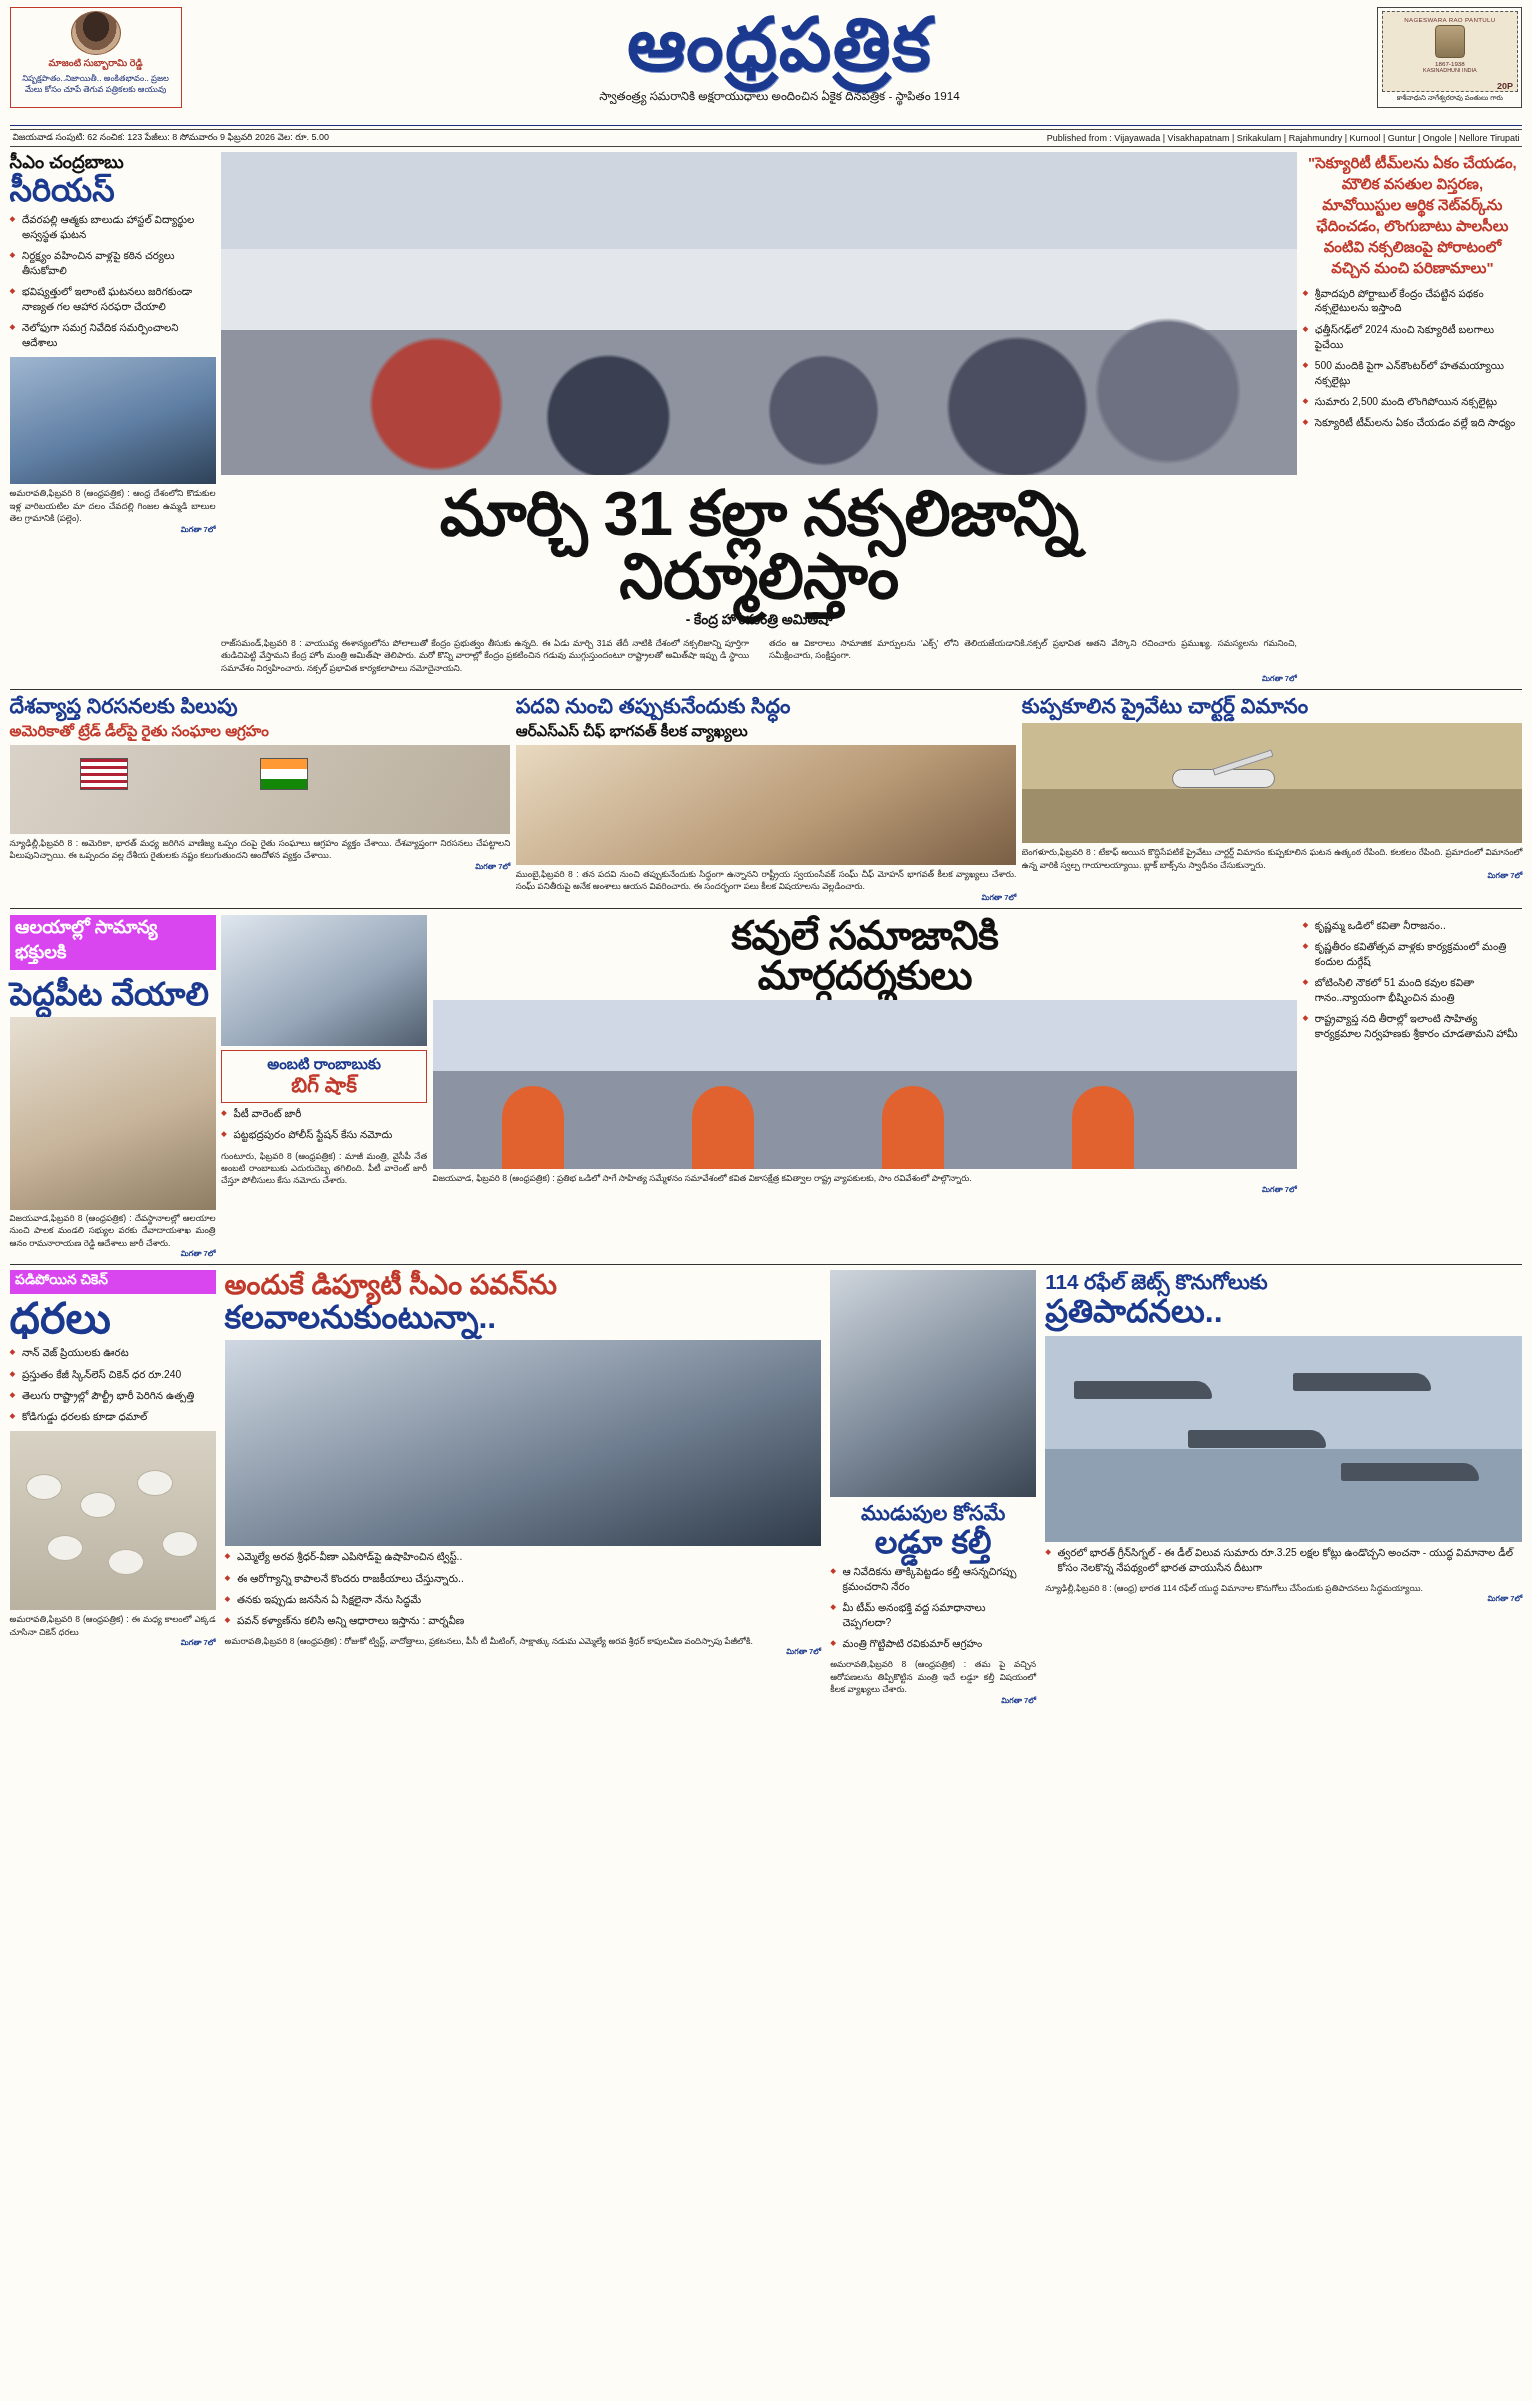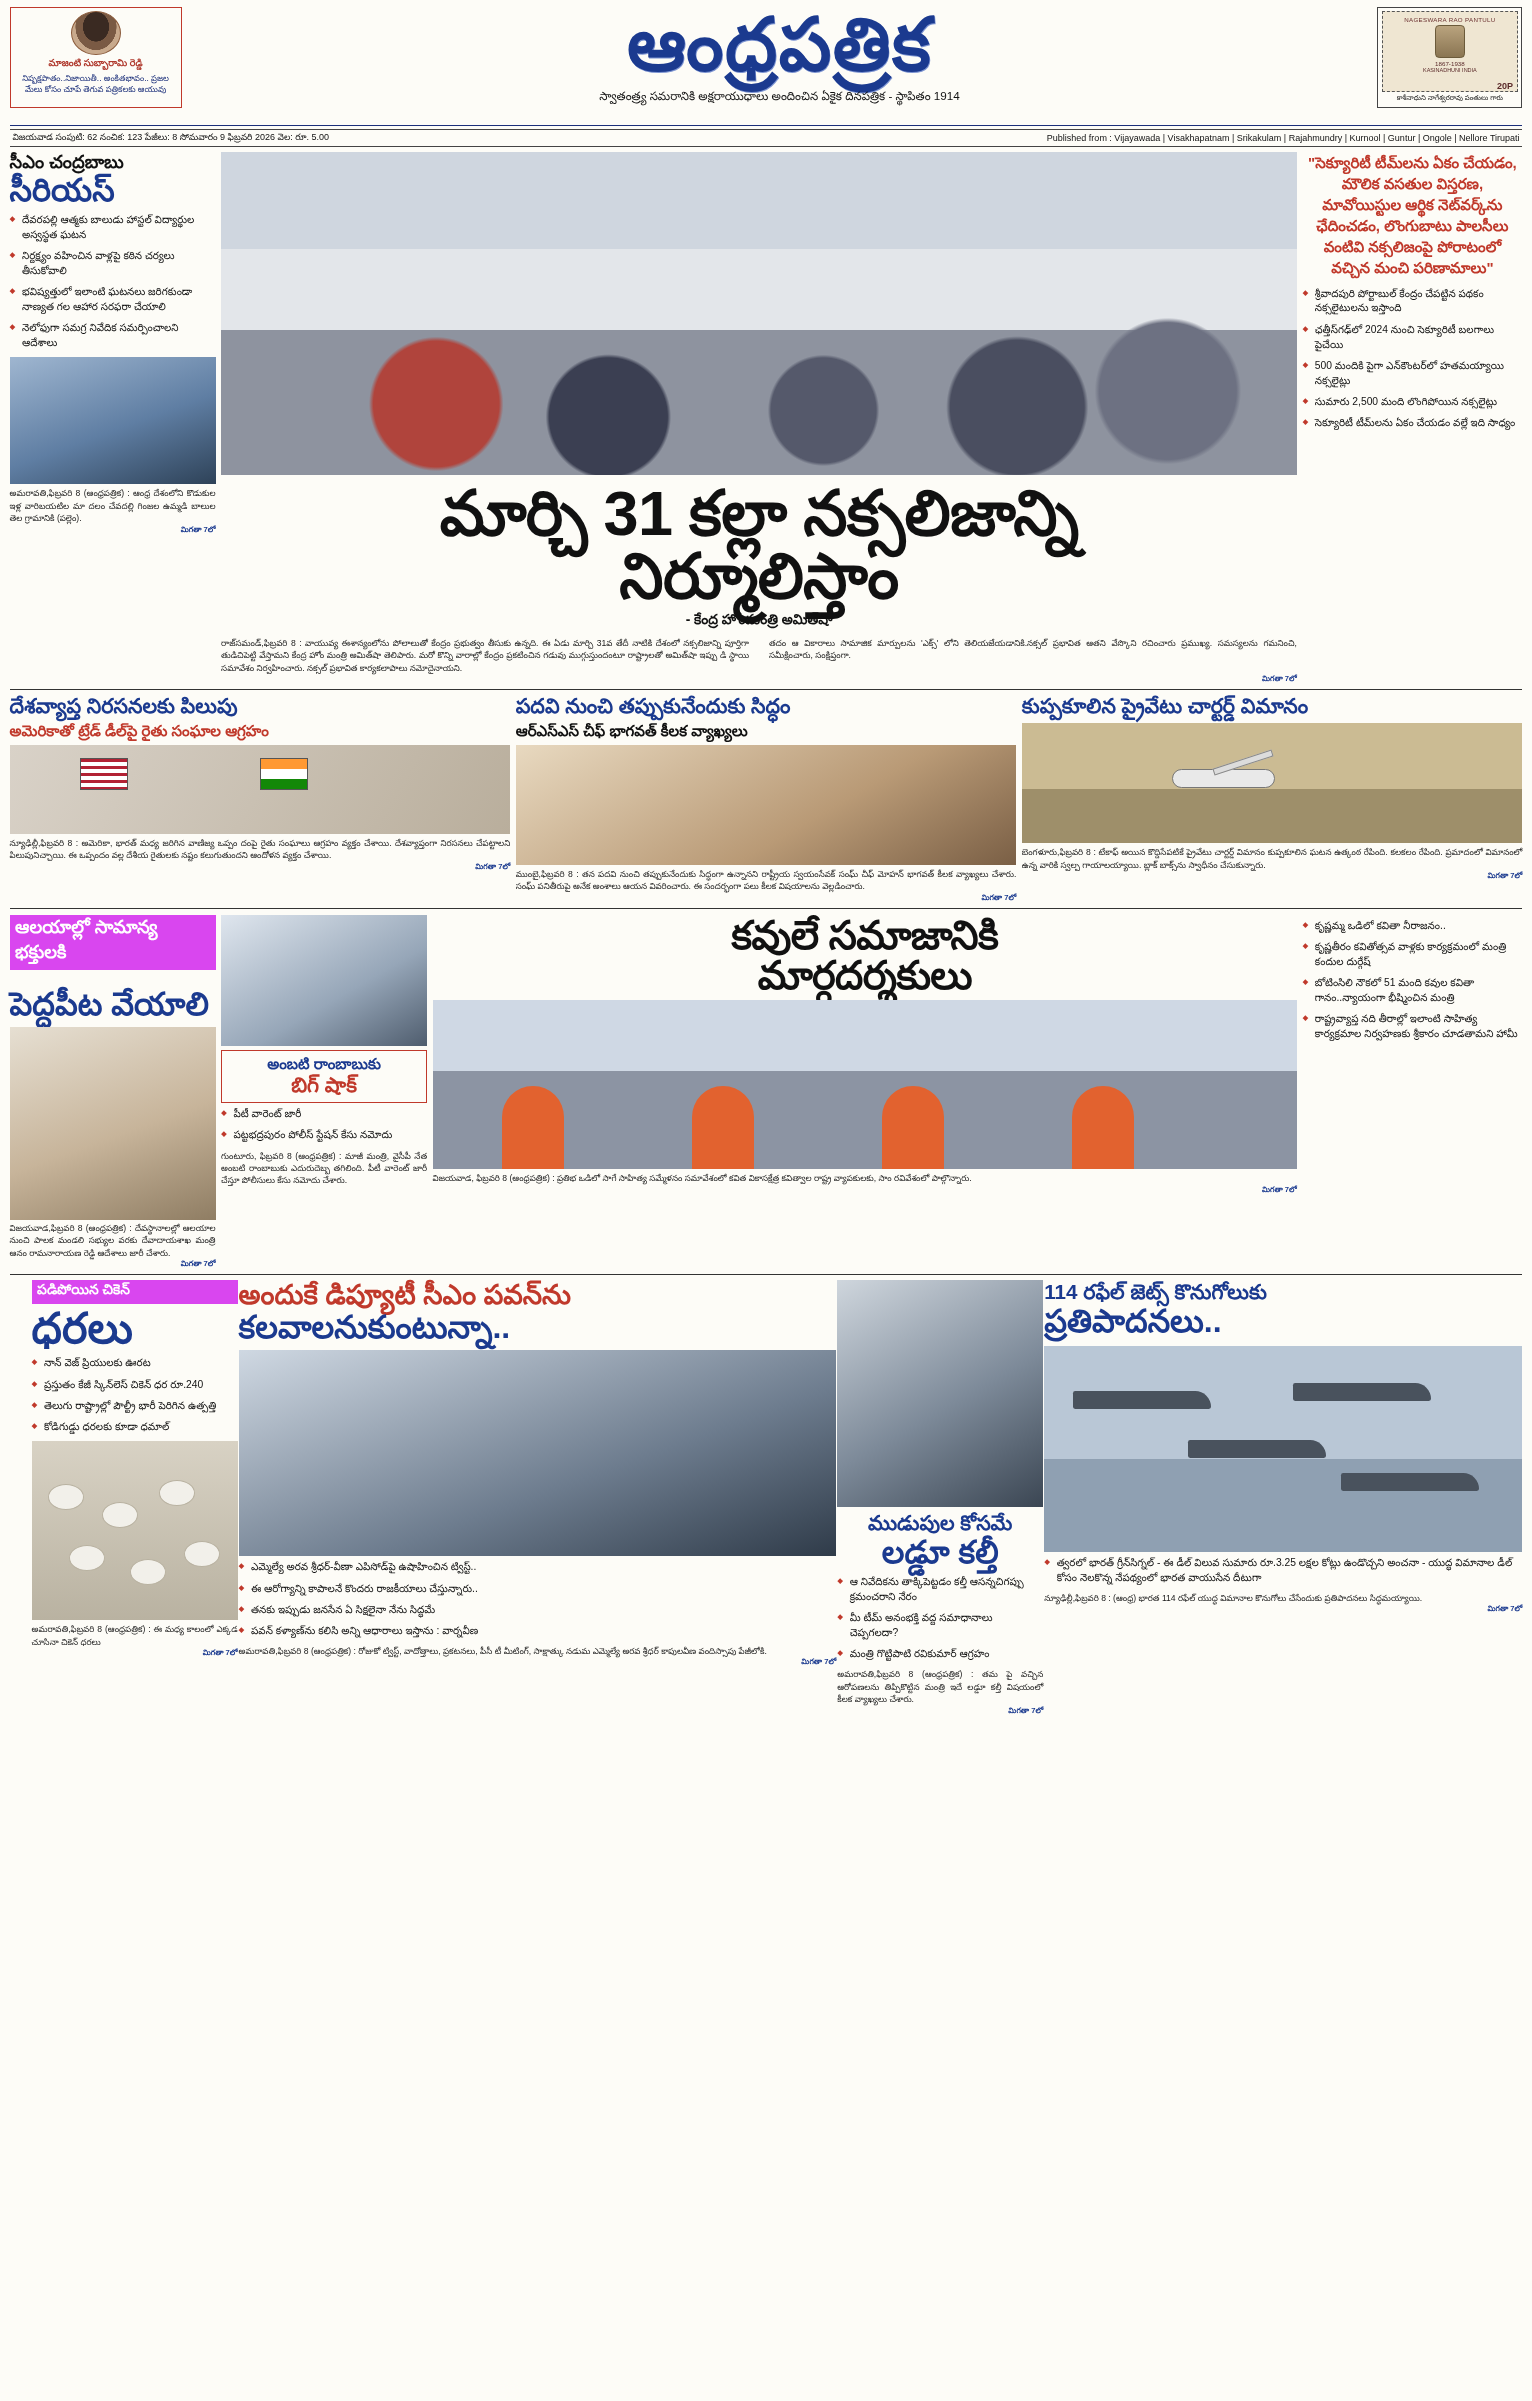--- a/index.html
+++ b/index.html
@@ -106,21 +106,21 @@
     position:absolute;bottom:0;width:62px;height:83px;border-radius:31px 31px 0 0;background:#e2622f;}
   .photo-singers .p1{left:8%}.photo-singers .p2{left:30%}.photo-singers .p3{left:52%}.photo-singers .p4{left:74%}
   .photo-chicken { height:179px; background:linear-gradient(#d8d2c4,#b9b2a1); position:relative;}
   .photo-chicken .c1{position:absolute;width:36px;height:26px;border-radius:50%;background:#f2f0ea;border:0.7px solid #b9b2a1;}
   .photo-presser { height:206px; background:linear-gradient(160deg,#cfd8e2,#6d7c8e 60%,#2f3b49); }
   .photo-speaker { height:227px; background:linear-gradient(150deg,#cfd6dd,#7d8a99 55%,#3b4653); }
   .photo-jets { height:206px; background:linear-gradient(#b9c7d6 0 55%, #8fa0b2 55% 100%); position:relative;}
   .photo-jets .jet{position:absolute;width:138px;height:18px;background:#49525d;border-radius:2.8px 20.6px 2.8px 2.8px;}
   .three { display:flex; gap:5.5px; }
   .three > div { flex:1; }
-  .bottom-grid { display:flex; gap:1px;margin-left:22px; }
+  .bottom-grid { display:flex; gap:9px; }
 </style>
 </head>
 <body>
 
 <div class="page">
 
   <div class="masthead">
     <div class="mh-left">
       <div class="portrait"></div>
       <div class="pname">మాజంటి సుబ్బారామి రెడ్డి</div>
@@ -218,21 +218,21 @@
       <div class="body-txt" style="margin-top:3.4px;">బెంగళూరు,ఫిబ్రవరి 8 : టేకాఫ్ అయిన కొద్దిసేపటికే ప్రైవేటు చార్టర్డ్ విమానం కుప్పకూలిన ఘటన ఉత్కంఠ రేపింది. కలకలం రేపింది. ప్రమాదంలో విమానంలో ఉన్న వారికి స్వల్ప గాయాలయ్యాయి. బ్లాక్ బాక్స్‌ను స్వాధీనం చేసుకున్నారు.</div>
       <div class="more" style="text-align:right;">మిగతా 7లో</div>
     </div>
   </div>
 
   <div class="rule"></div>
 
   <div class="cols">
     <div class="col-l">
       <div class="redbar">ఆలయాల్లో సామాన్య భక్తులకి</div>
-      <div class="head-lg hl-blue" style="margin-top:17px;">పెద్దపీట వేయాలి</div>
+      <div class="head-lg hl-blue" style="margin-top:7px;">పెద్దపీట వేయాలి</div>
       <div class="ph photo-priest" style="margin-top:4.1px;"></div>
       <div class="body-txt" style="margin-top:2px;">విజయవాడ,ఫిబ్రవరి 8 (ఆంధ్రపత్రిక) : దేవస్థానాలల్లో ఆలయాల నుంచి పాలక మండలి సభ్యుల వరకు దేవాదాయశాఖ మంత్రి ఆనం రామనారాయణ రెడ్డి ఆదేశాలు జారీ చేశారు.</div>
       <div class="more" style="text-align:right;">మిగతా 7లో</div>
     </div>
 
     <div style="width:206px;">
       <div class="ph photo-minister"></div>
       <div class="redbox" style="margin-top:4.1px;text-align:center;">
         <div class="head-sm hl-blue">అంబటి రాంబాబుకు</div>
         <div class="head-md hl-red">బిగ్ షాక్</div>

